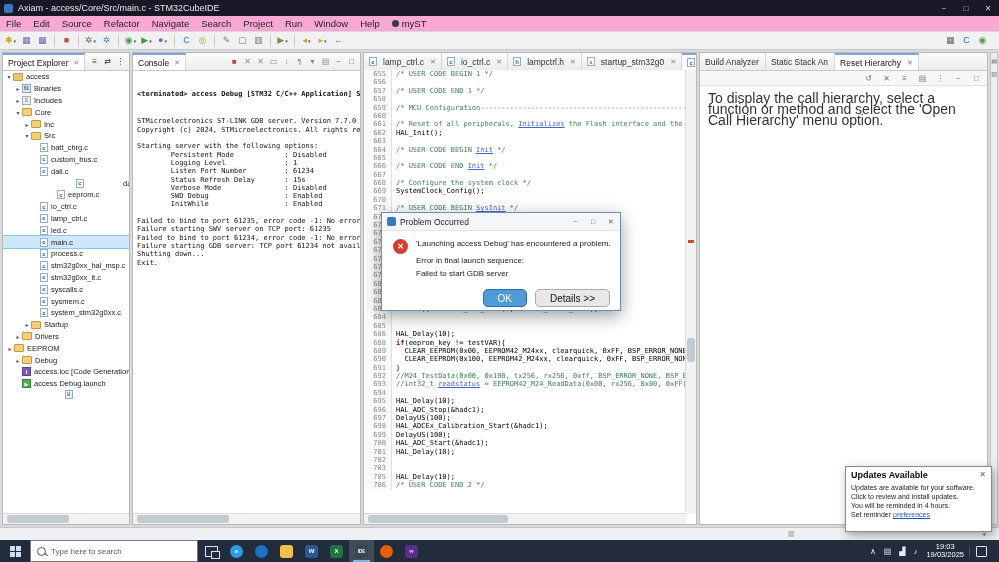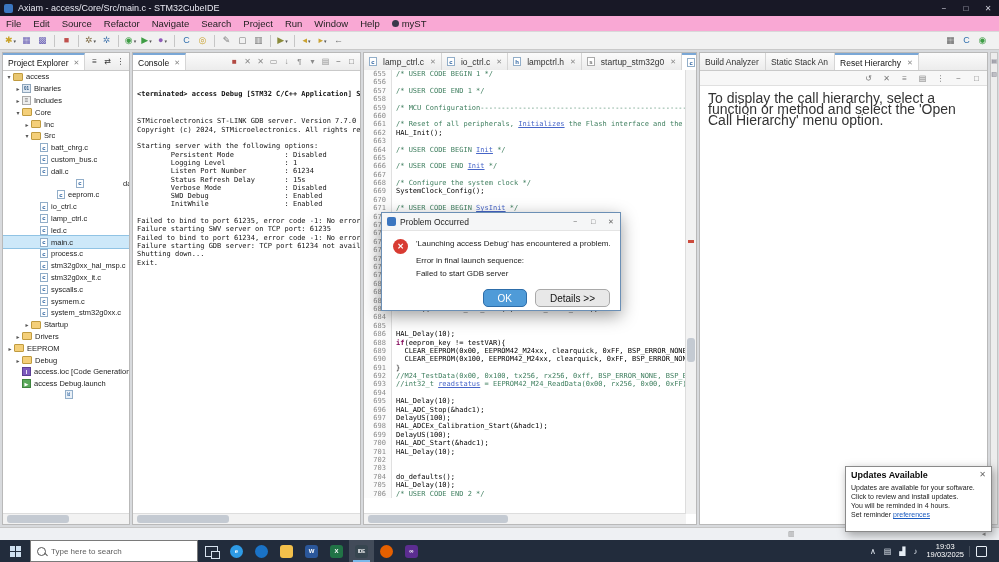--- a/index.html
+++ b/index.html
@@ -552,21 +552,20 @@
           <div class="crow"><span class="cnum">694</span><span class="ccode"></span></div>
           <div class="crow"><span class="cnum">695</span><span class="ccode"><span class="sg-p">HAL_Delay(10);</span></span></div>
           <div class="crow"><span class="cnum">696</span><span class="ccode"><span class="sg-p">HAL_ADC_Stop(&amp;hadc1);</span></span></div>
           <div class="crow"><span class="cnum">697</span><span class="ccode"><span class="sg-p">DelayUS(100);</span></span></div>
           <div class="crow"><span class="cnum">698</span><span class="ccode"><span class="sg-p">HAL_ADCEx_Calibration_Start(&amp;hadc1);</span></span></div>
           <div class="crow"><span class="cnum">699</span><span class="ccode"><span class="sg-p">DelayUS(100);</span></span></div>
           <div class="crow"><span class="cnum">700</span><span class="ccode"><span class="sg-p">HAL_ADC_Start(&amp;hadc1);</span></span></div>
           <div class="crow"><span class="cnum">701</span><span class="ccode"><span class="sg-p">HAL_Delay(10);</span></span></div>
           <div class="crow"><span class="cnum">702</span><span class="ccode"></span></div>
           <div class="crow"><span class="cnum">703</span><span class="ccode"></span></div>
-          <div class="crow"><span class="cnum">704</span><span class="ccode"><span class="sg-p">do_defaults();</span></span></div>
           <div class="crow"><span class="cnum">705</span><span class="ccode"><span class="sg-p">HAL_Delay(10);</span></span></div>
           <div class="crow"><span class="cnum">706</span><span class="ccode"><span class="sg-c">/* USER CODE END 2 */</span></span></div>
         </div>
     </div>
     <div class="vscroll">
       <span class="vthumb" style="top:268px;height:24px"></span>
       <span class="mark-red" style="top:170px"></span>
     </div>
     <div class="hscroll" style="right:10px">
       <span class="hthumb" style="left:4px;width:140px"></span>

